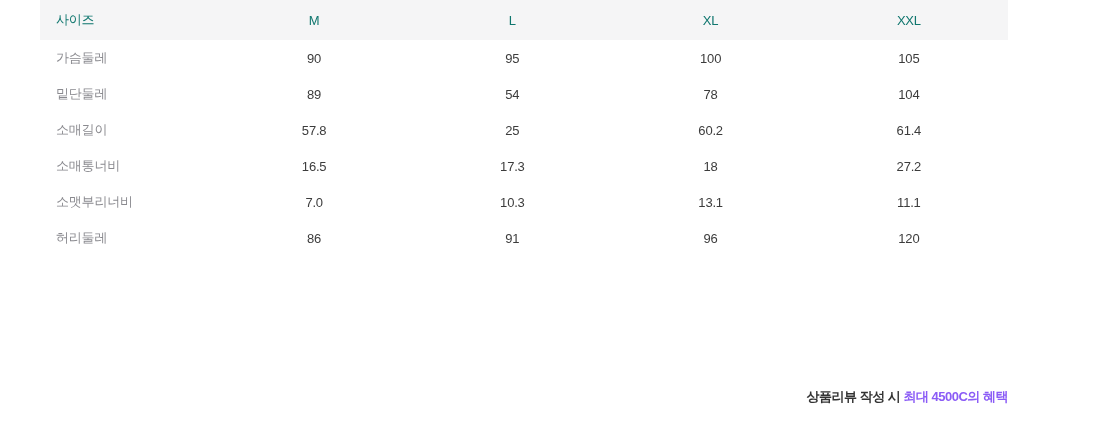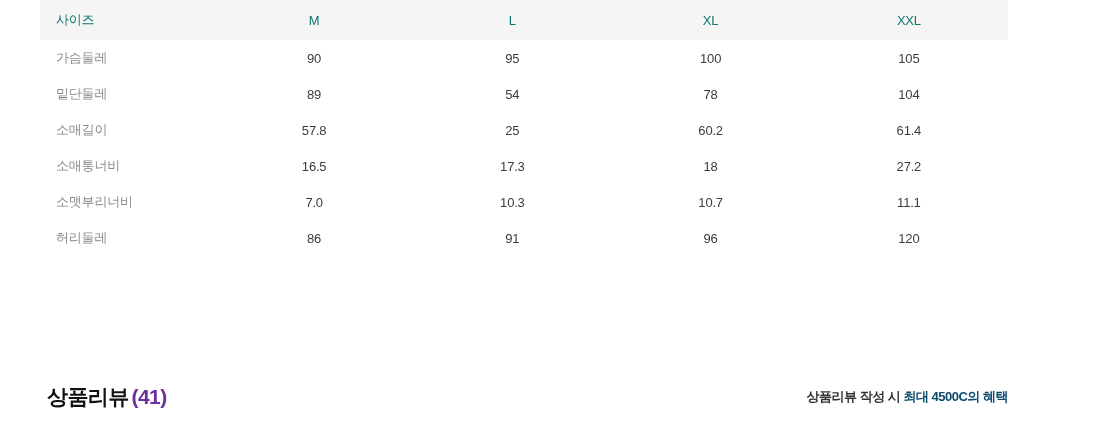--- a/index.html
+++ b/index.html
@@ -102,21 +102,21 @@
     top: 0;
     height: 34px;
     line-height: 34px;
     font-size: 13px;
     font-weight: bold;
     color: #333333;
     letter-spacing: -0.5px;
     white-space: nowrap;
   }
   #review-benefit .highlight {
-    color: #0c4a6e;
+    color: #8b5cf6;
   }
 </style>
 </head>
 <body>
 
 <div id="size-table-wrap">
   <table class="size-table">
     <colgroup>
       <col class="c-label">
       <col class="c-val">
@@ -159,36 +159,33 @@
         <td class="td-label">소매통너비</td>
         <td class="td-val">16.5</td>
         <td class="td-val">17.3</td>
         <td class="td-val">18</td>
         <td class="td-val">27.2</td>
       </tr>
       <tr>
         <td class="td-label">소맷부리너비</td>
         <td class="td-val">7.0</td>
         <td class="td-val">10.3</td>
-        <td class="td-val">10.7</td>
+        <td class="td-val">13.1</td>
         <td class="td-val">11.1</td>
       </tr>
       <tr>
         <td class="td-label">허리둘레</td>
         <td class="td-val">86</td>
         <td class="td-val">91</td>
         <td class="td-val">96</td>
         <td class="td-val">120</td>
       </tr>
     </tbody>
   </table>
 </div>
 
 <div id="review-header">
-  <div id="review-title">
-    <span>상품리뷰</span><span class="count">(41)</span>
-  </div>
 
   <div id="review-benefit">
     <span>상품리뷰 작성 시 </span><span class="highlight">최대 4500C의 혜택</span>
   </div>
 
 </div>
 
 </body></html>

